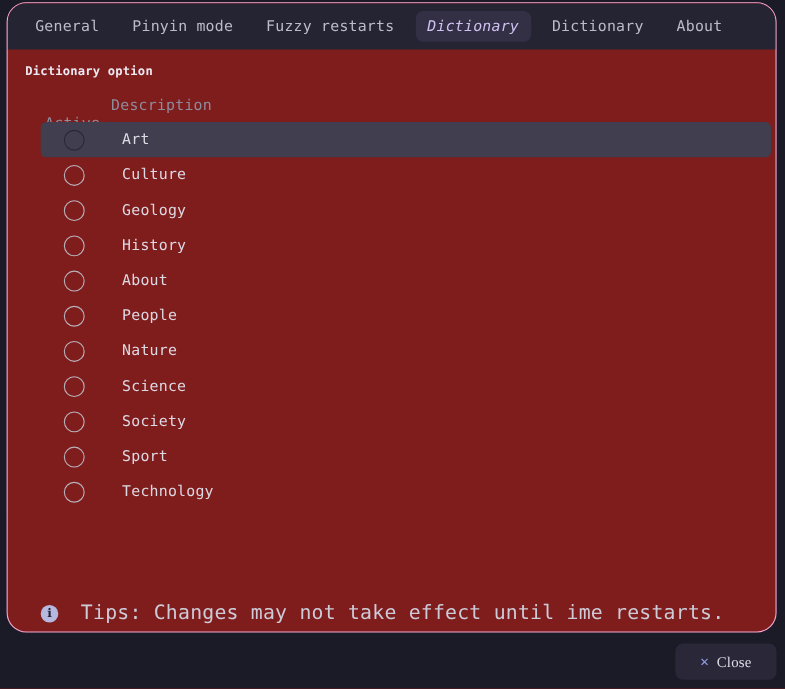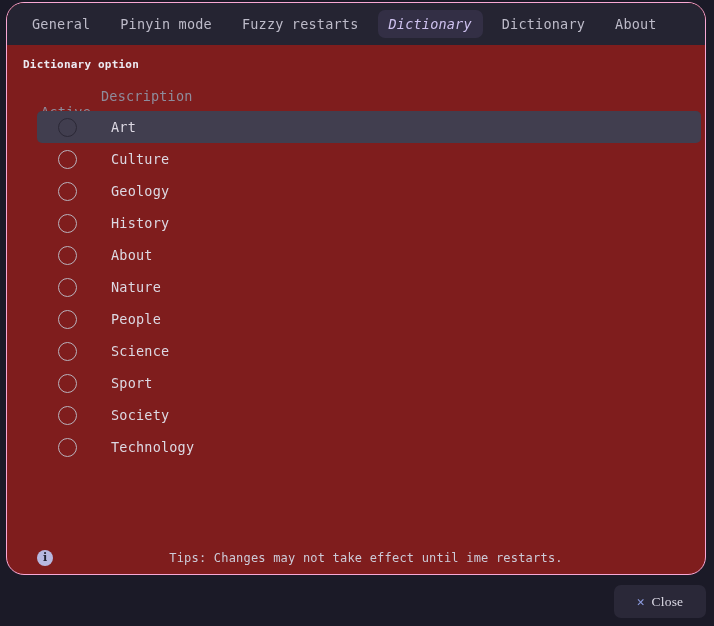--- a/index.html
+++ b/index.html
@@ -143,21 +143,21 @@
     color: #232232;
     font-family: "DejaVu Serif", "Liberation Serif", serif;
     font-weight: bold;
     font-size: 11px;
     line-height: 16px;
     text-align: center;
   }
   #tips-text {
     width: 100%;
     text-align: center;
-    font-size: 12px;
+    font-size: 18px;
     color: #cdcbd8;
     letter-spacing: 0.2px;
     padding-left: 20px;
     box-sizing: border-box;
   }
 
   
   #close-button {
     position: absolute;
     left: 614px;
@@ -222,37 +222,37 @@
       <div class="row">
         <div class="radio"></div>
         <div class="row-label">History</div>
       </div>
       <div class="row">
         <div class="radio"></div>
         <div class="row-label">About</div>
       </div>
       <div class="row">
         <div class="radio"></div>
+        <div class="row-label">People</div>
+      </div>
+      <div class="row">
+        <div class="radio"></div>
         <div class="row-label">Nature</div>
       </div>
       <div class="row">
         <div class="radio"></div>
-        <div class="row-label">People</div>
-      </div>
-      <div class="row">
-        <div class="radio"></div>
         <div class="row-label">Science</div>
       </div>
       <div class="row">
         <div class="radio"></div>
+        <div class="row-label">Society</div>
+      </div>
+      <div class="row">
+        <div class="radio"></div>
         <div class="row-label">Sport</div>
-      </div>
-      <div class="row">
-        <div class="radio"></div>
-        <div class="row-label">Society</div>
       </div>
       <div class="row">
         <div class="radio"></div>
         <div class="row-label">Technology</div>
       </div>
     </div>
 
   <div id="tips">
     <div id="tips-icon">i</div>
     <div id="tips-text">Tips: Changes may not take effect until ime restarts.</div>

